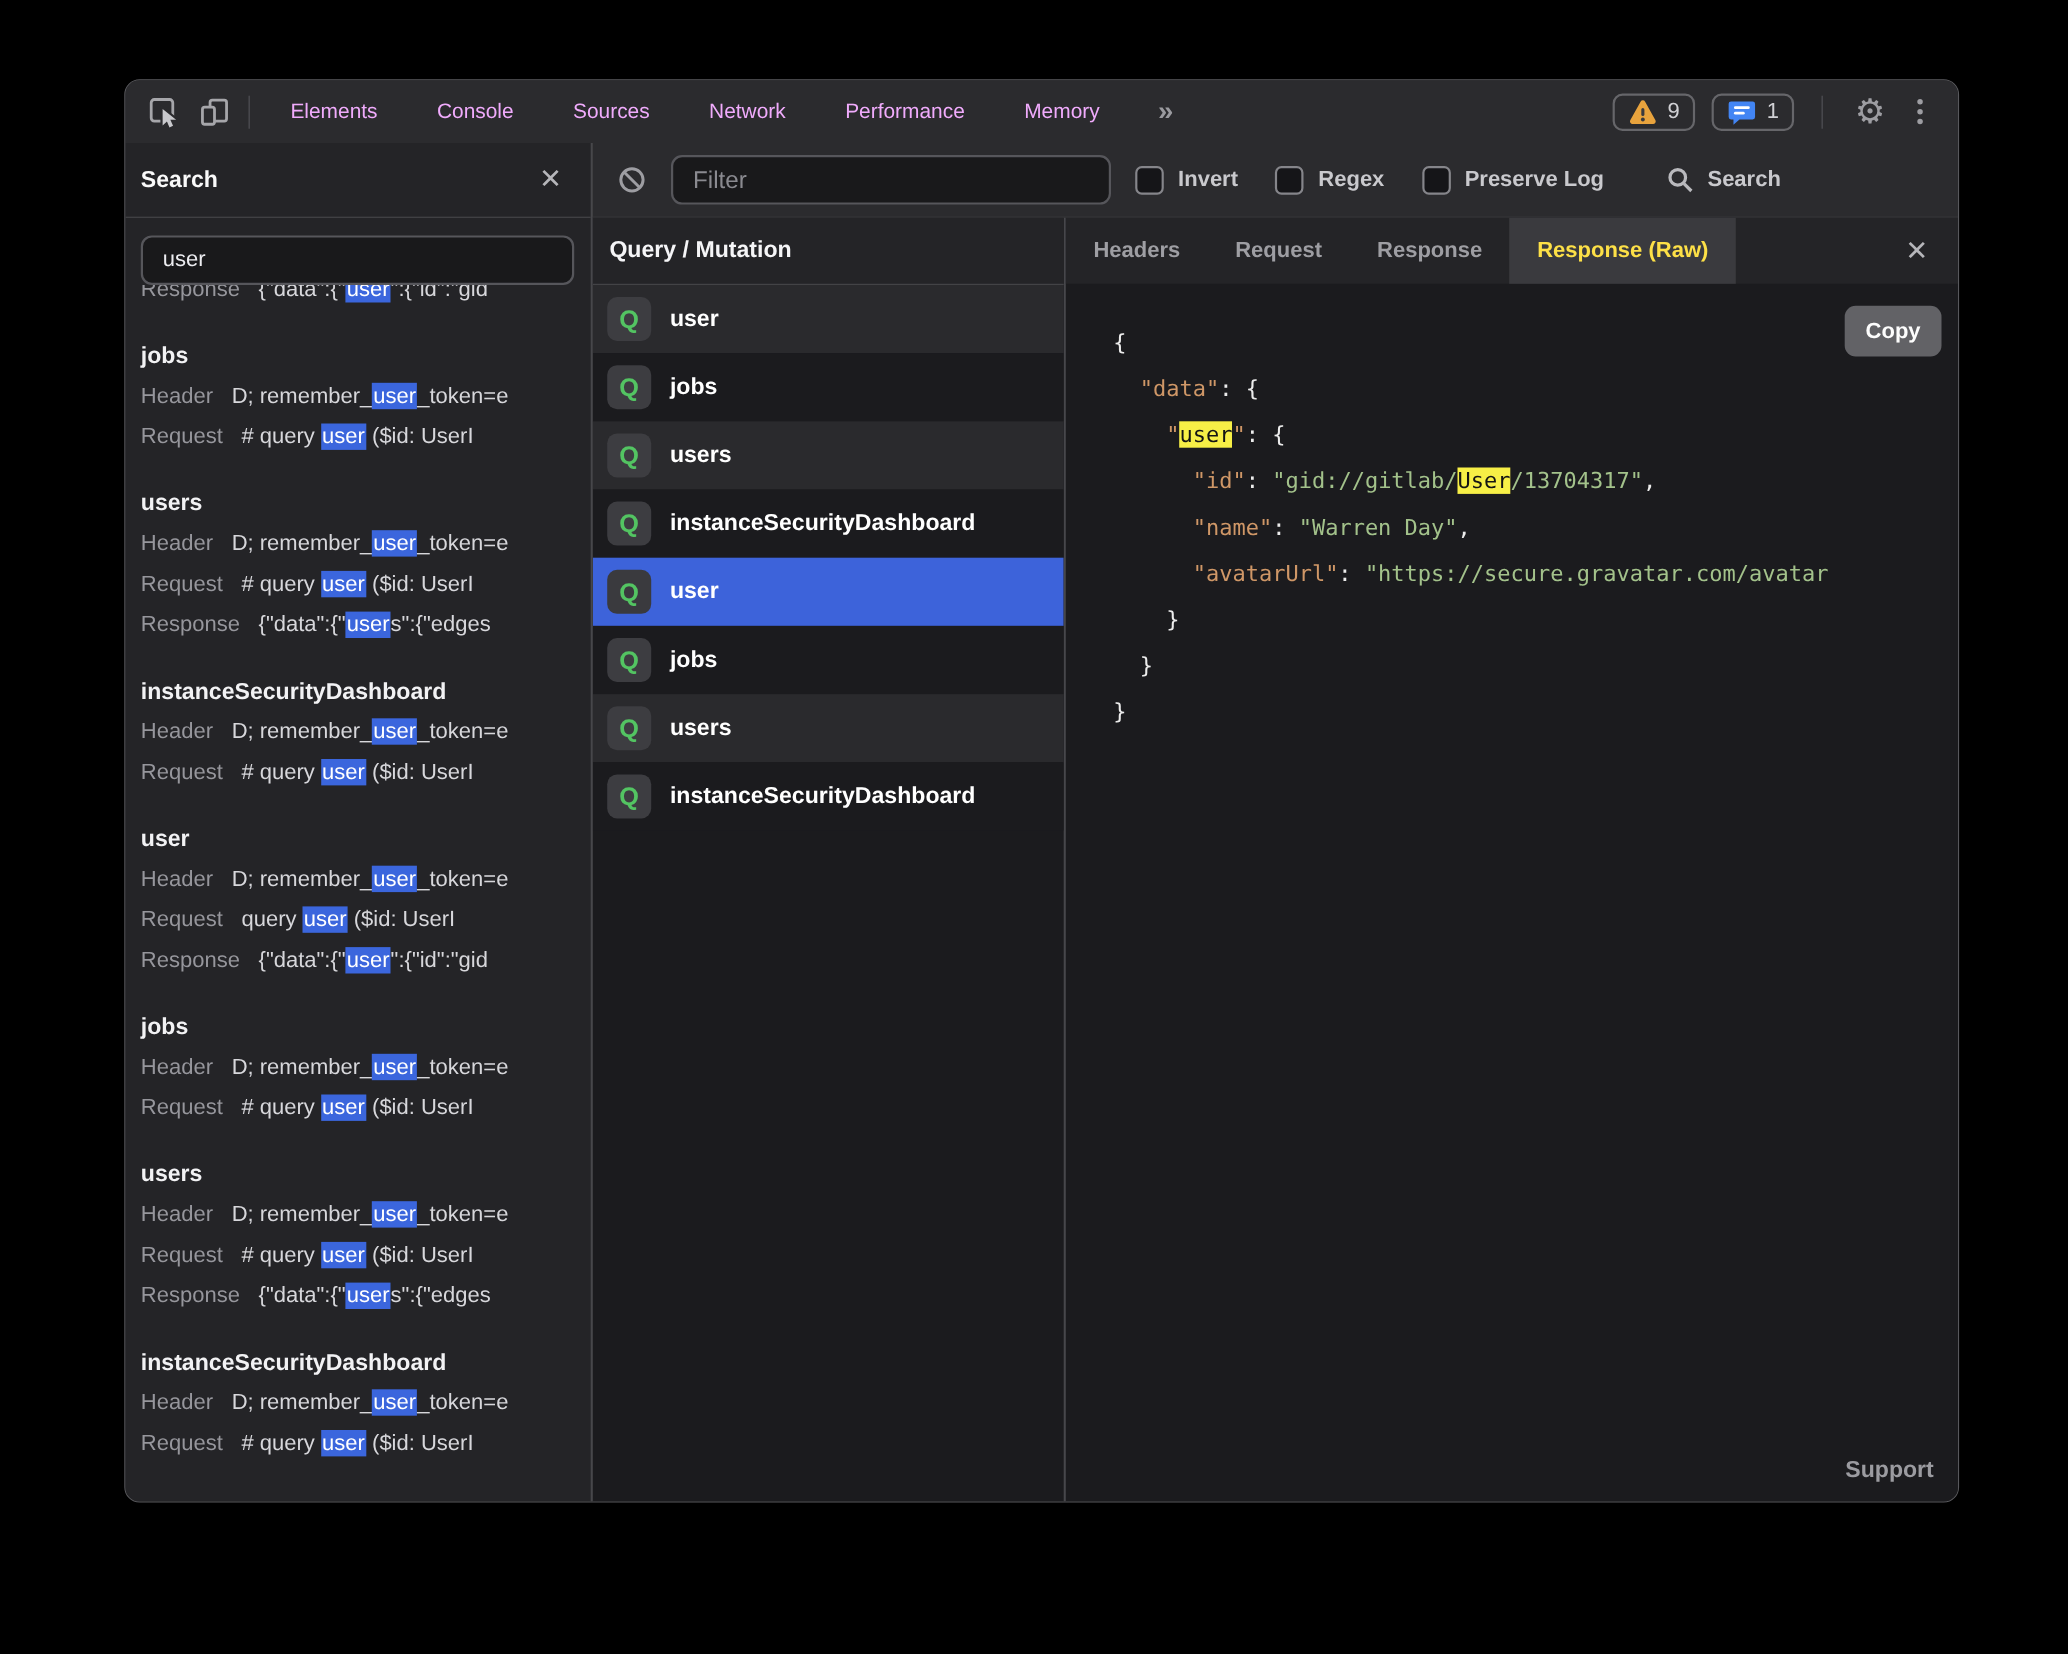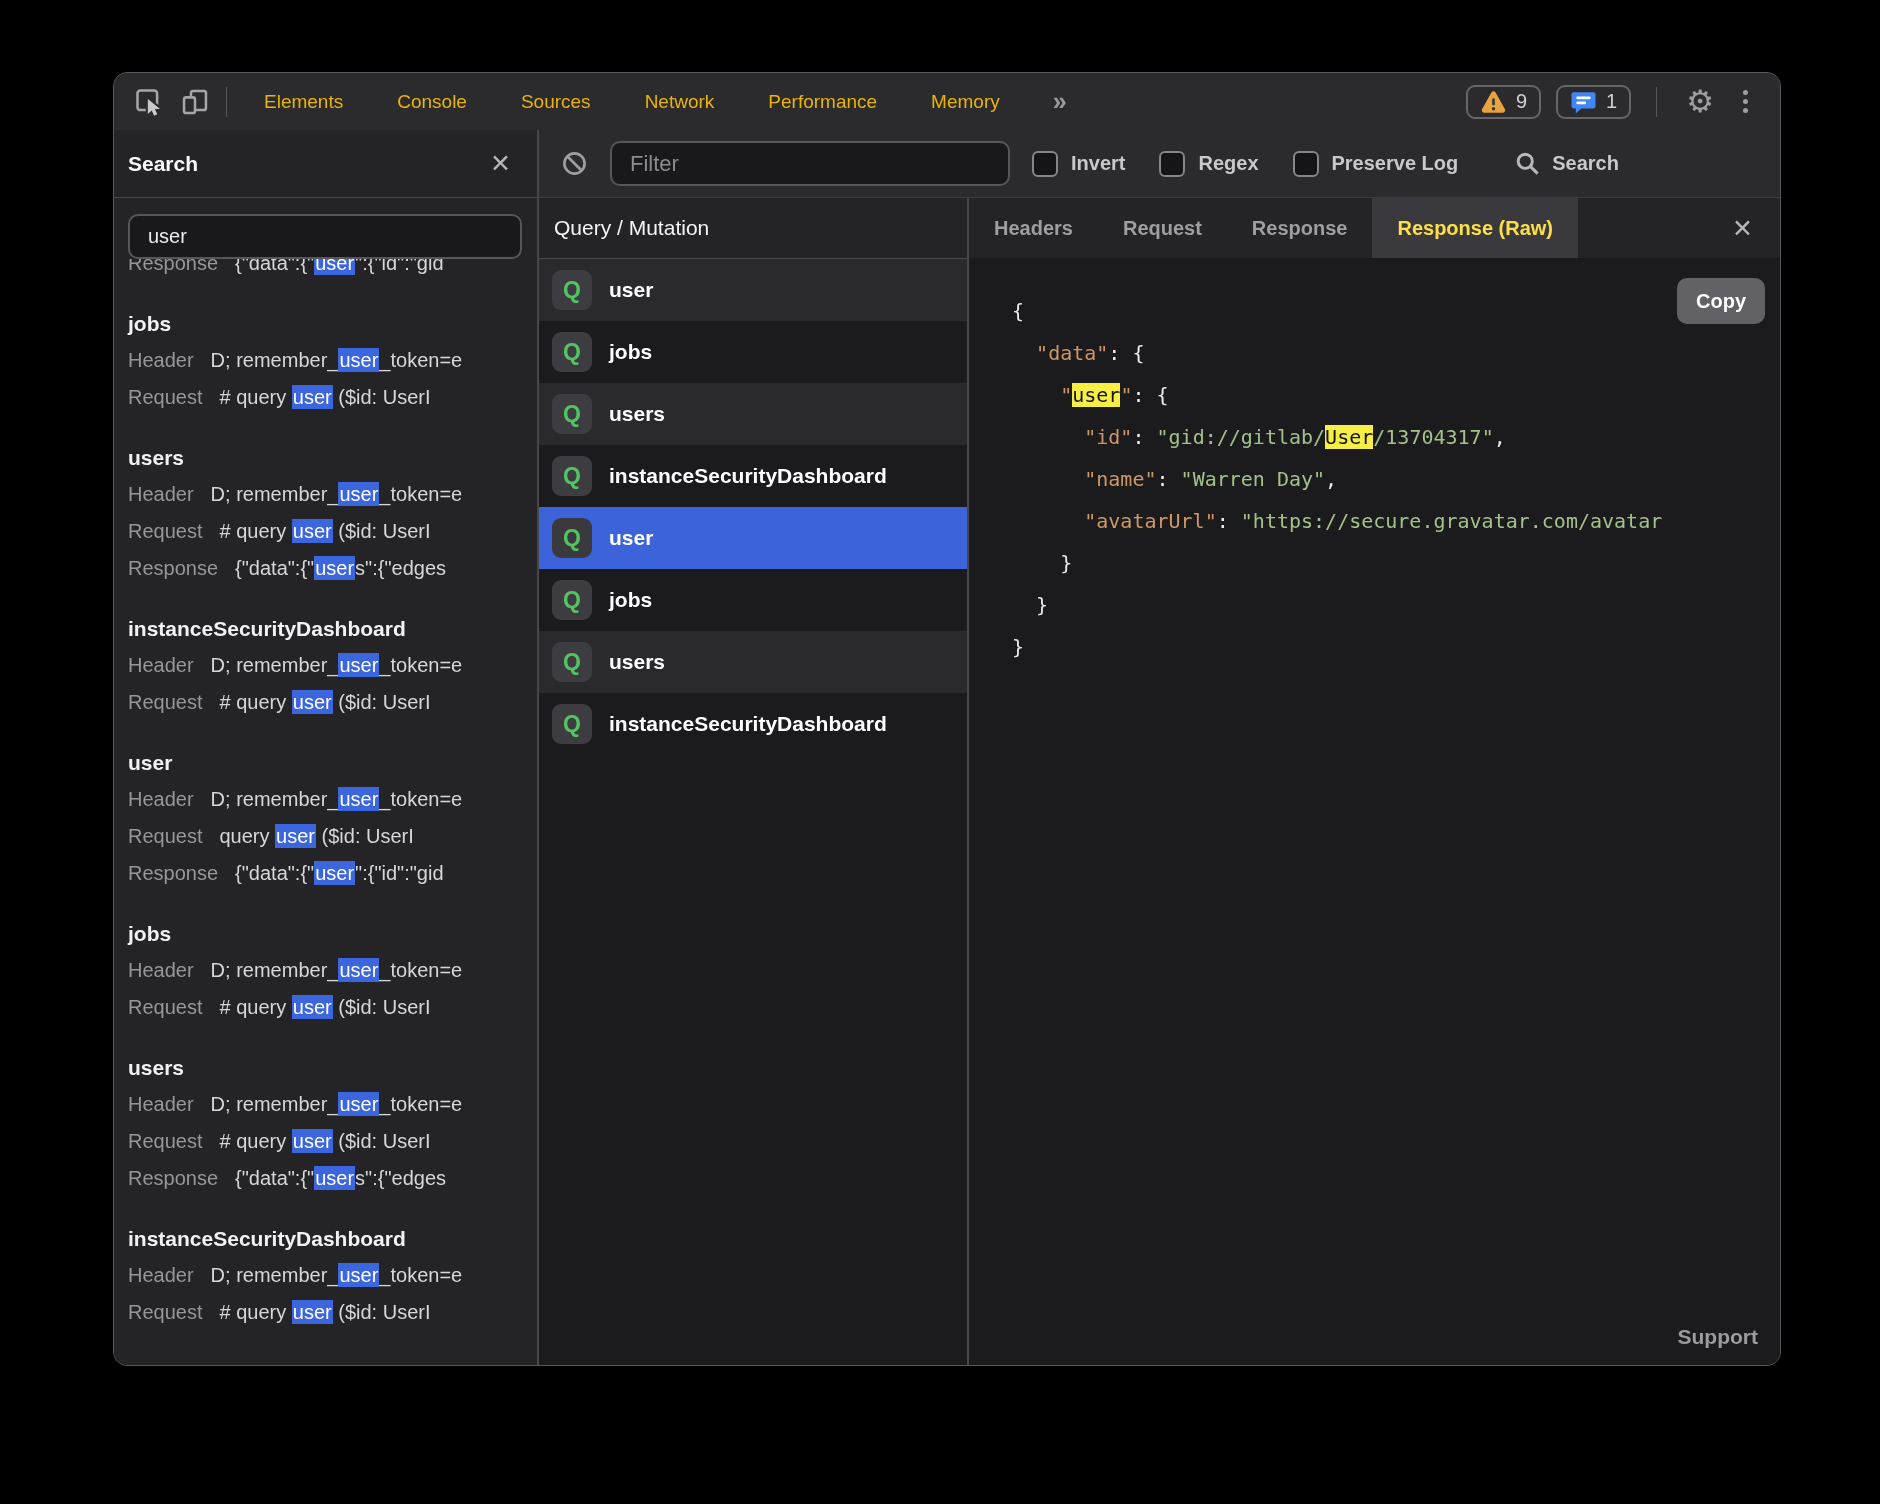--- a/index.html
+++ b/index.html
@@ -10,21 +10,21 @@
   .titlebar{height:57px;flex:0 0 auto;background:#39393c;display:flex;align-items:center;justify-content:center;position:relative;border-bottom:1px solid #202023;}
   .traffic{position:absolute;left:27px;display:flex;gap:20px;}
   .light{width:20px;height:20px;border-radius:50%;}
   .light.red{background:#ec6a5e;} .light.yellow{background:#f4bf4f;} .light.green{background:#61c554;}
   .title{font-size:21px;font-weight:bold;color:#dedee0;}
   
   .toolbar{height:57px;flex:0 0 auto;background:#2b2b2e;display:flex;align-items:stretch;}
   .toolbar-left{display:flex;align-items:center;gap:16px;padding:0 6px 0 20px;}
   .vsep{width:1px;height:30px;background:#55555a;align-self:center;margin:0 10px;}
   .tabs{display:flex;align-items:stretch;}
-  .tab{display:flex;align-items:center;padding:0 27px;font-size:19px;color:#eab308;white-space:nowrap;}
+  .tab{display:flex;align-items:center;padding:0 27px;font-size:19px;color:#f0abfc;white-space:nowrap;}
   .tab.active{background:#050506;color:#f5f5f5;font-weight:600;}
   .more-tabs{display:flex;align-items:center;padding:0 26px;color:#9a9a9f;font-size:25px;font-weight:bold;}
   .toolbar-right{margin-left:auto;display:flex;align-items:center;gap:15px;padding-right:22px;}
   .badge-pill{display:flex;align-items:center;gap:9px;border:2px solid #66666a;border-radius:9px;padding:3px 12px;}
   .badge-count{color:#d0d0d4;font-size:20px;}
   .gear{color:#9d9da2;font-size:31px;line-height:1;padding:0 4px;}
   .dots{display:flex;flex-direction:column;gap:4px;padding:0 10px;}
   .dots i{width:5px;height:5px;border-radius:50%;background:#9d9da2;}
   
   .content{flex:1;display:flex;min-height:0;}
@@ -46,21 +46,21 @@
   .filter-input{width:400px;flex:0 0 auto;height:45px;background:#19191b;border:2px solid #56565b;border-radius:10px;color:#ececf0;font-size:22px;padding:0 18px;font-family:inherit;outline:none;box-sizing:border-box;}
   .filter-input::placeholder{color:#8a8a90;}
   .cb-list{display:flex;align-items:center;gap:34px;margin-left:0;}
   .cb-group{display:flex;align-items:center;gap:13px;}
   .cb{width:22px;height:22px;border:2px solid #85858a;border-radius:6px;background:#151518;flex:0 0 auto;}
   .cb-label{font-weight:bold;font-size:20px;color:#c9c9cd;white-space:nowrap;}
   .filter-search{display:flex;align-items:center;gap:11px;margin-left:34px;}
   .columns{flex:1;display:flex;min-height:0;}
   
   .mid-panel{width:428px;flex:0 0 auto;border-right:2px solid #47474b;background:#1b1b1e;display:flex;flex-direction:column;min-height:0;}
-  .mid-head{height:60px;flex:0 0 auto;background:#242427;border-bottom:1px solid #47474b;display:flex;align-items:center;padding-left:15px;font-weight:normal;font-size:21px;color:#f5f5f7;}
+  .mid-head{height:60px;flex:0 0 auto;background:#242427;border-bottom:1px solid #47474b;display:flex;align-items:center;padding-left:15px;font-weight:bold;font-size:21px;color:#f5f5f7;}
   .q-list{flex:1;overflow:hidden;}
   .q-row{height:62px;display:flex;align-items:center;padding-left:13px;gap:17px;}
   .q-row:nth-child(odd){background:#2a2a2d;}
   .q-row:nth-child(even){background:#1b1b1e;}
   .q-row.selected{background:#3d63da;}
   .q-badge{width:40px;height:40px;border-radius:9px;background:#3d3d41;color:#53c462;font-weight:bold;font-size:23px;display:flex;align-items:center;justify-content:center;flex:0 0 auto;}
   .q-row.selected .q-badge{background:#3a3a3e;}
   .q-label{font-weight:bold;font-size:21px;color:#fff;white-space:nowrap;}
   
   .right-panel{flex:1;display:flex;flex-direction:column;min-width:0;background:#1b1b1e;}

